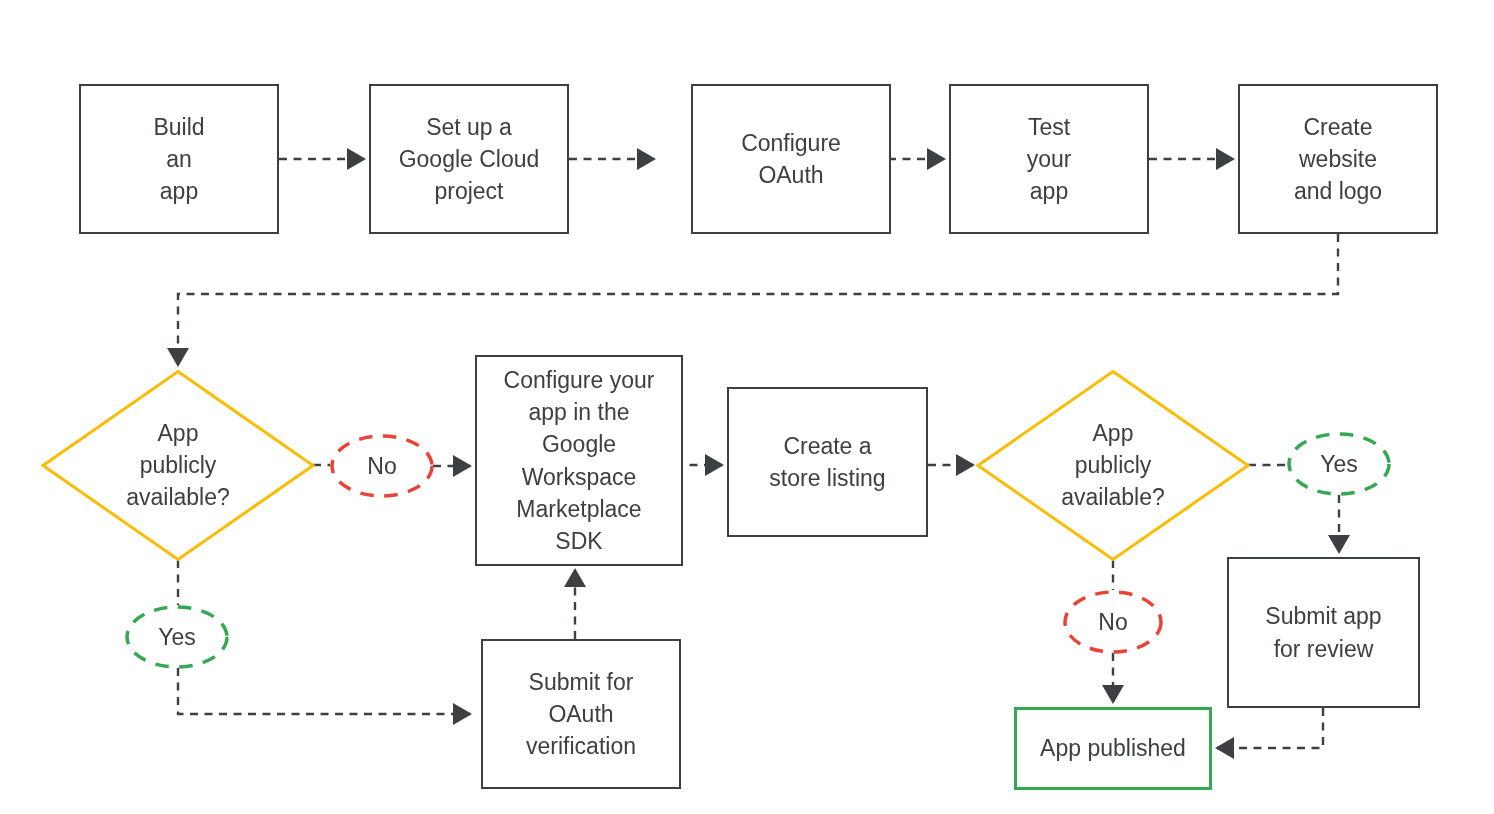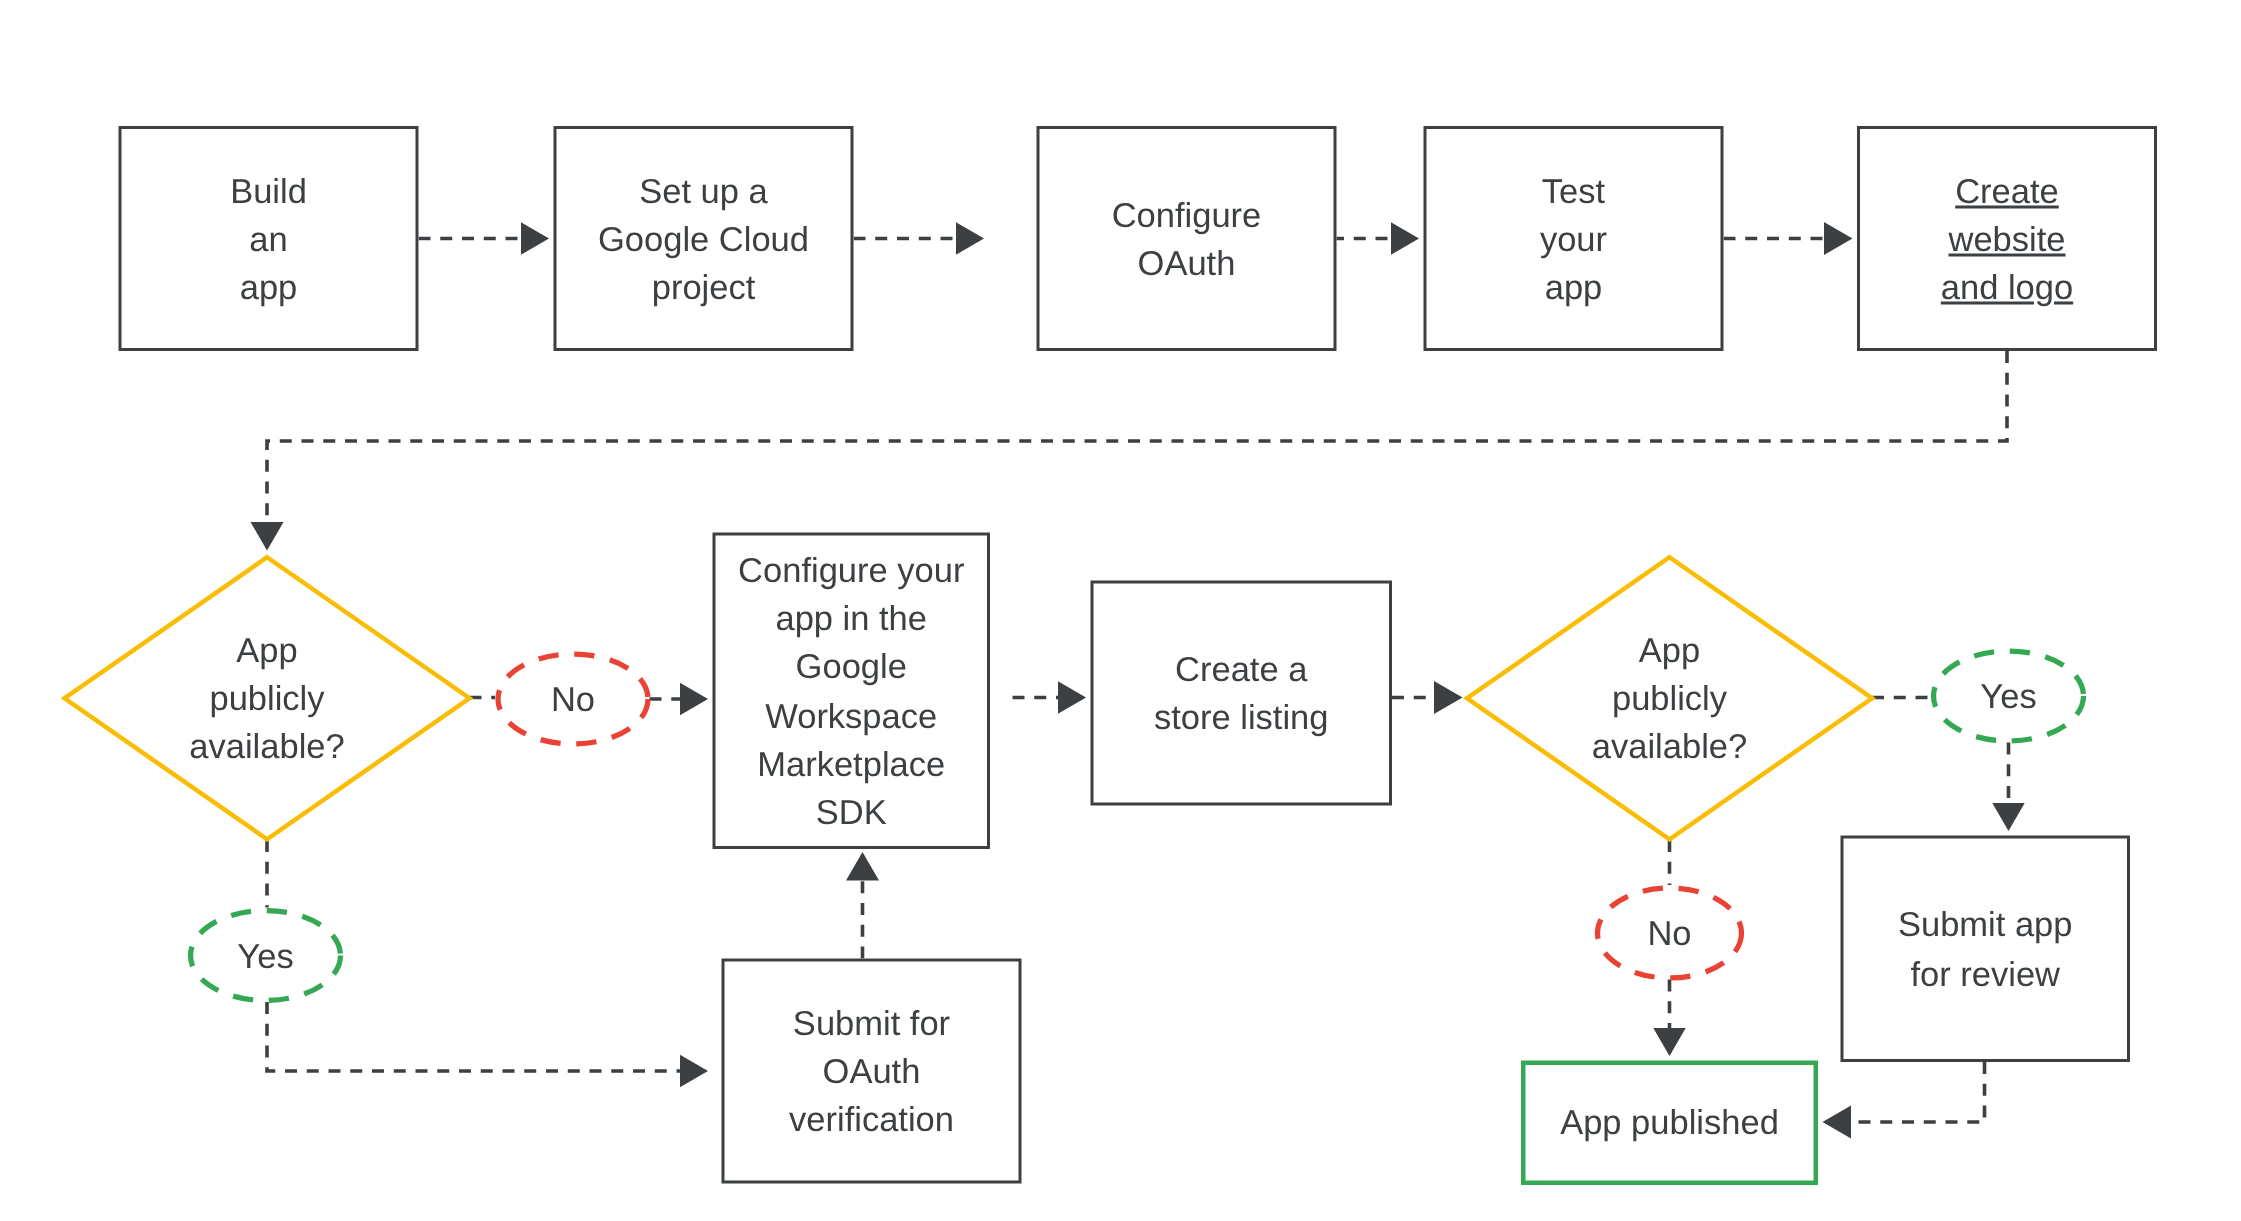--- a/index.html
+++ b/index.html
@@ -117,25 +117,25 @@
 an
 app</div>
   <div class="box" style="left:369px; top:53px;  width:200px; height:150px;">Set up a
 Google Cloud
 project</div>
   <div class="box" style="left:691px; top:53px;  width:200px; height:150px;">Configure
 OAuth</div>
   <div class="box" style="left:949px; top:53px;  width:200px; height:150px;">Test
 your
 app</div>
-  <div class="box" style="left:1238px;top:53px;  width:200px; height:150px;text-decoration:underline;">Create
+  <div class="box" style="left:1238px;top:53px;  width:200px; height:150px;">Create
 website
 and logo</div>
 
-  <div class="box" style="left:475px; top:324px; width:185px; height:211px;">Configure your
+  <div class="box" style="left:475px; top:324px; width:208px; height:211px;">Configure your
 app in the
 Google
 Workspace
 Marketplace
 SDK</div>
   <div class="box" style="left:727px; top:356px; width:201px; height:150px;">Create a
 store listing</div>
   <div class="box" style="left:481px; top:608px; width:200px; height:150px;">Submit for
 OAuth
 verification</div>

